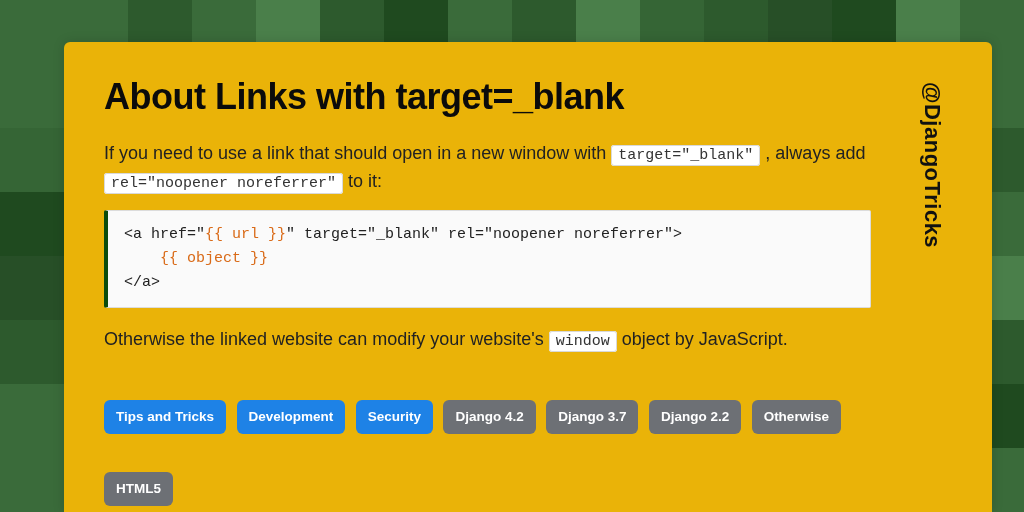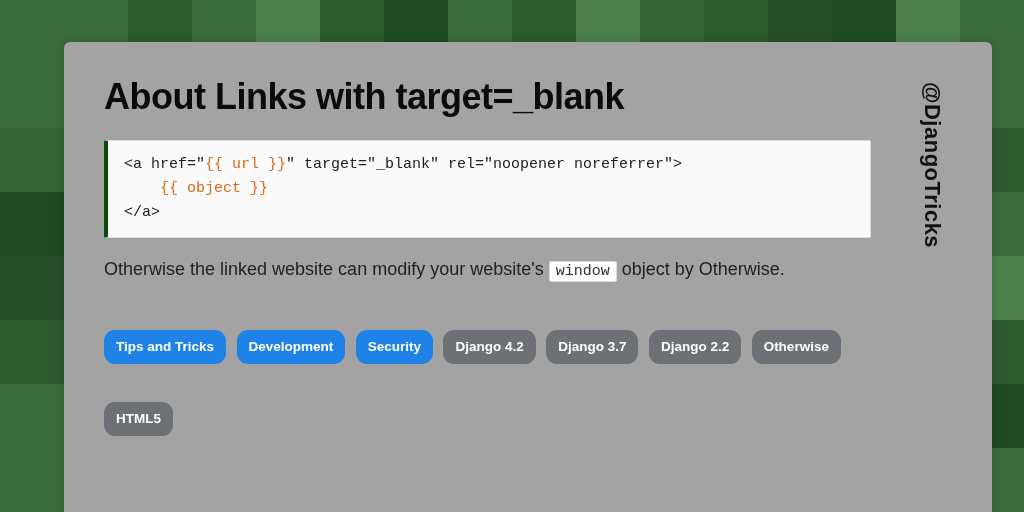--- a/index.html
+++ b/index.html
@@ -22,21 +22,21 @@
   .pixel-bg div:nth-child(7n)   { background: #1f4a1f; }
   .pixel-bg div:nth-child(11n)  { background: #356535; }
   .pixel-bg div:nth-child(13n)  { background: #274f27; }
 
   .card {
     position: absolute;
     left: 64px;
     top: 42px;
     width: 928px;
     height: 470px;
-    background: #a3a3a3;
+    background: #eab308;
     border-radius: 6px 6px 0 0;
     padding: 34px 40px 30px 40px;
     display: flex;
     box-shadow: 0 0 12px rgba(0,0,0,.15);
     gap: 41px;
   }
   .content {
     flex: 1 1 auto;
     min-width: 0;
   }
@@ -95,21 +95,21 @@
     margin-bottom: 18px;
   }
   .tok-tpl { color: #d96a17; }
 
   .tags { margin-top: 6px; line-height: 2; }
   .tag {
     display: inline-block;
     font-size: 13.5px;
     font-weight: 700;
     padding: 3px 12px 4px;
-    border-radius: 11px;
+    border-radius: 6px;
     margin-right: 6px;
     margin-bottom: 6px;
     color: #fff;
   }
   .tag.primary { background: #1e82e6; }
   .tag.secondary { background: #6d7075; margin-top: 32px; }
 </style>
 </head>
 <body>
 
@@ -242,27 +242,30 @@
     <div></div>
     <div></div>
     <div></div>
   </div>
 
 <div class="card">
   <div class="content">
 
     <h1 class="title">About Links with target=_blank</h1>
 
+    <p class="lead">
+      <span>If you need to use a link that should open in a new window with </span><code class="inline">target="_blank"</code><span> , always add </span><code class="inline">rel="noopener noreferrer"</code><span>  to it:</span>
+    </p>
 
     <pre class="codeblock"><span>&lt;a href="</span><span class="tok-tpl">{{ url }}</span><span>" target="_blank" rel="noopener noreferrer"&gt;</span>
 <span>    </span><span class="tok-tpl">{{ object }}</span>
 <span>&lt;/a&gt;</span></pre>
 
     <p class="lead">
-      <span>Otherwise the linked website can modify your website's  </span><code class="inline">window</code><span>  object by Otherwise.</span>
+      <span>Otherwise the linked website can modify your website's  </span><code class="inline">window</code><span>  object by JavaScript.</span>
     </p>
 
     <div class="tags">
       <span class="tag primary">Tips and Tricks</span>
       <span class="tag primary">Development</span>
       <span class="tag primary">Security</span>
       <span class="tag secondary">Django 4.2</span>
       <span class="tag secondary">Django 3.7</span>
       <span class="tag secondary">Django 2.2</span>
       <span class="tag secondary">Otherwise</span>

